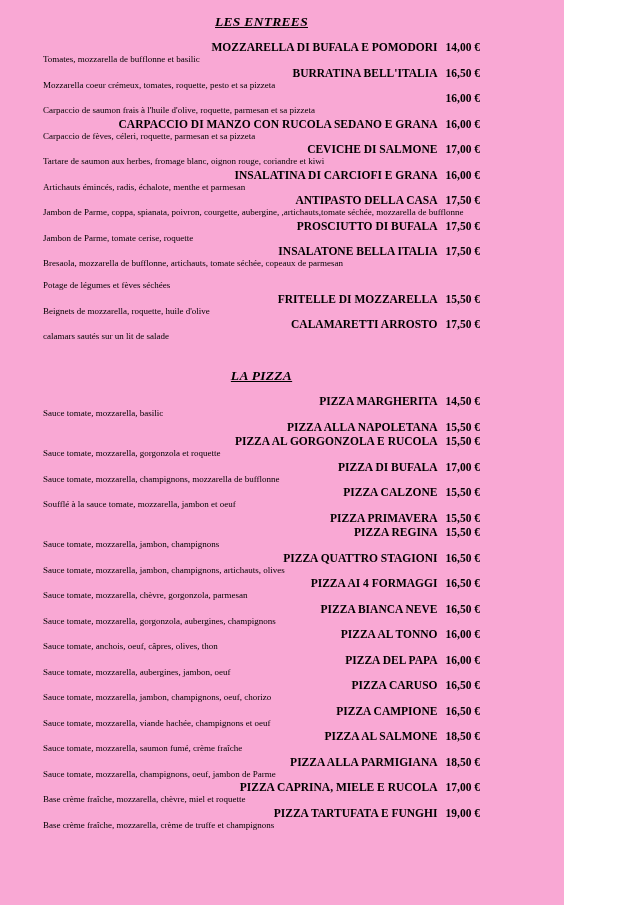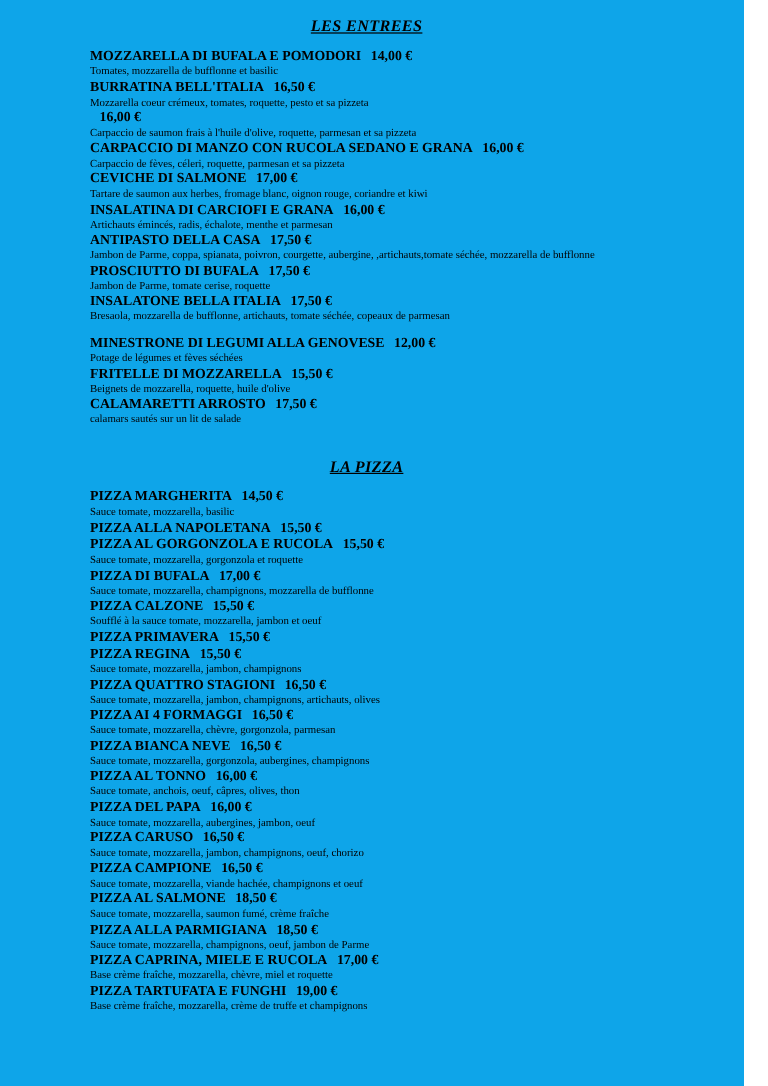--- a/index.html
+++ b/index.html
@@ -1,39 +1,39 @@
 <!DOCTYPE html>
 <html><head>
 <meta charset="utf-8">
 <style>
   html, body { margin: 0; padding: 0; background: #ffffff; }
   .page {
-    width: 620px;
+    width: 564px;
     min-height: 905px;
     box-sizing: border-box;
-    padding: 14px 84px 12px 75px;
-    background: #0ea5e9;
+    padding: 14px 84px 12px 43px;
+    background: #f9a8d4;
     color: #000000;
     font-family: "Liberation Serif", serif;
   }
   .menu-section + .menu-section { margin-top: 26px; }
   .section-title {
     text-align: center;
     font-size: 13.5px;
     font-weight: bold;
     font-style: italic;
     text-decoration: underline;
     letter-spacing: 0.3px;
     margin: 0 0 11px 0;
   }
   .item-group + .item-group { margin-top: 11px; }
   .menu-item { margin-bottom: 1.5px; }
   .item-line {
     display: flex;
-    justify-content: flex-start;
+    justify-content: flex-end;
     align-items: baseline;
     line-height: 13px;
   }
   .item-name { font-weight: bold; font-size: 11.5px; }
   .item-price { font-weight: bold; font-size: 11.5px; white-space: nowrap; padding-left: 8px; }
   .item-desc {
     font-family: Liberation Serif, serif;
     font-size: 9px;
     line-height: 11px;
     color: #000000;
@@ -112,24 +112,20 @@
   <div class="menu-item">
     <div class="item-line">
       <span class="item-name">INSALATONE BELLA ITALIA</span>
       <span class="item-price">17,50 €</span>
     </div>
     <div class="item-desc">Bresaola, mozzarella de bufflonne, artichauts, tomate séchée, copeaux de parmesan</div>
   </div>
 </div>
       <div class="item-group">
   <div class="menu-item">
-    <div class="item-line">
-      <span class="item-name">MINESTRONE DI LEGUMI ALLA GENOVESE</span>
-      <span class="item-price">12,00 €</span>
-    </div>
     <div class="item-desc">Potage de légumes et fèves séchées</div>
   </div>
 
   <div class="menu-item">
     <div class="item-line">
       <span class="item-name">FRITELLE DI MOZZARELLA</span>
       <span class="item-price">15,50 €</span>
     </div>
     <div class="item-desc">Beignets de mozzarella, roquette, huile d'olive</div>
   </div>

